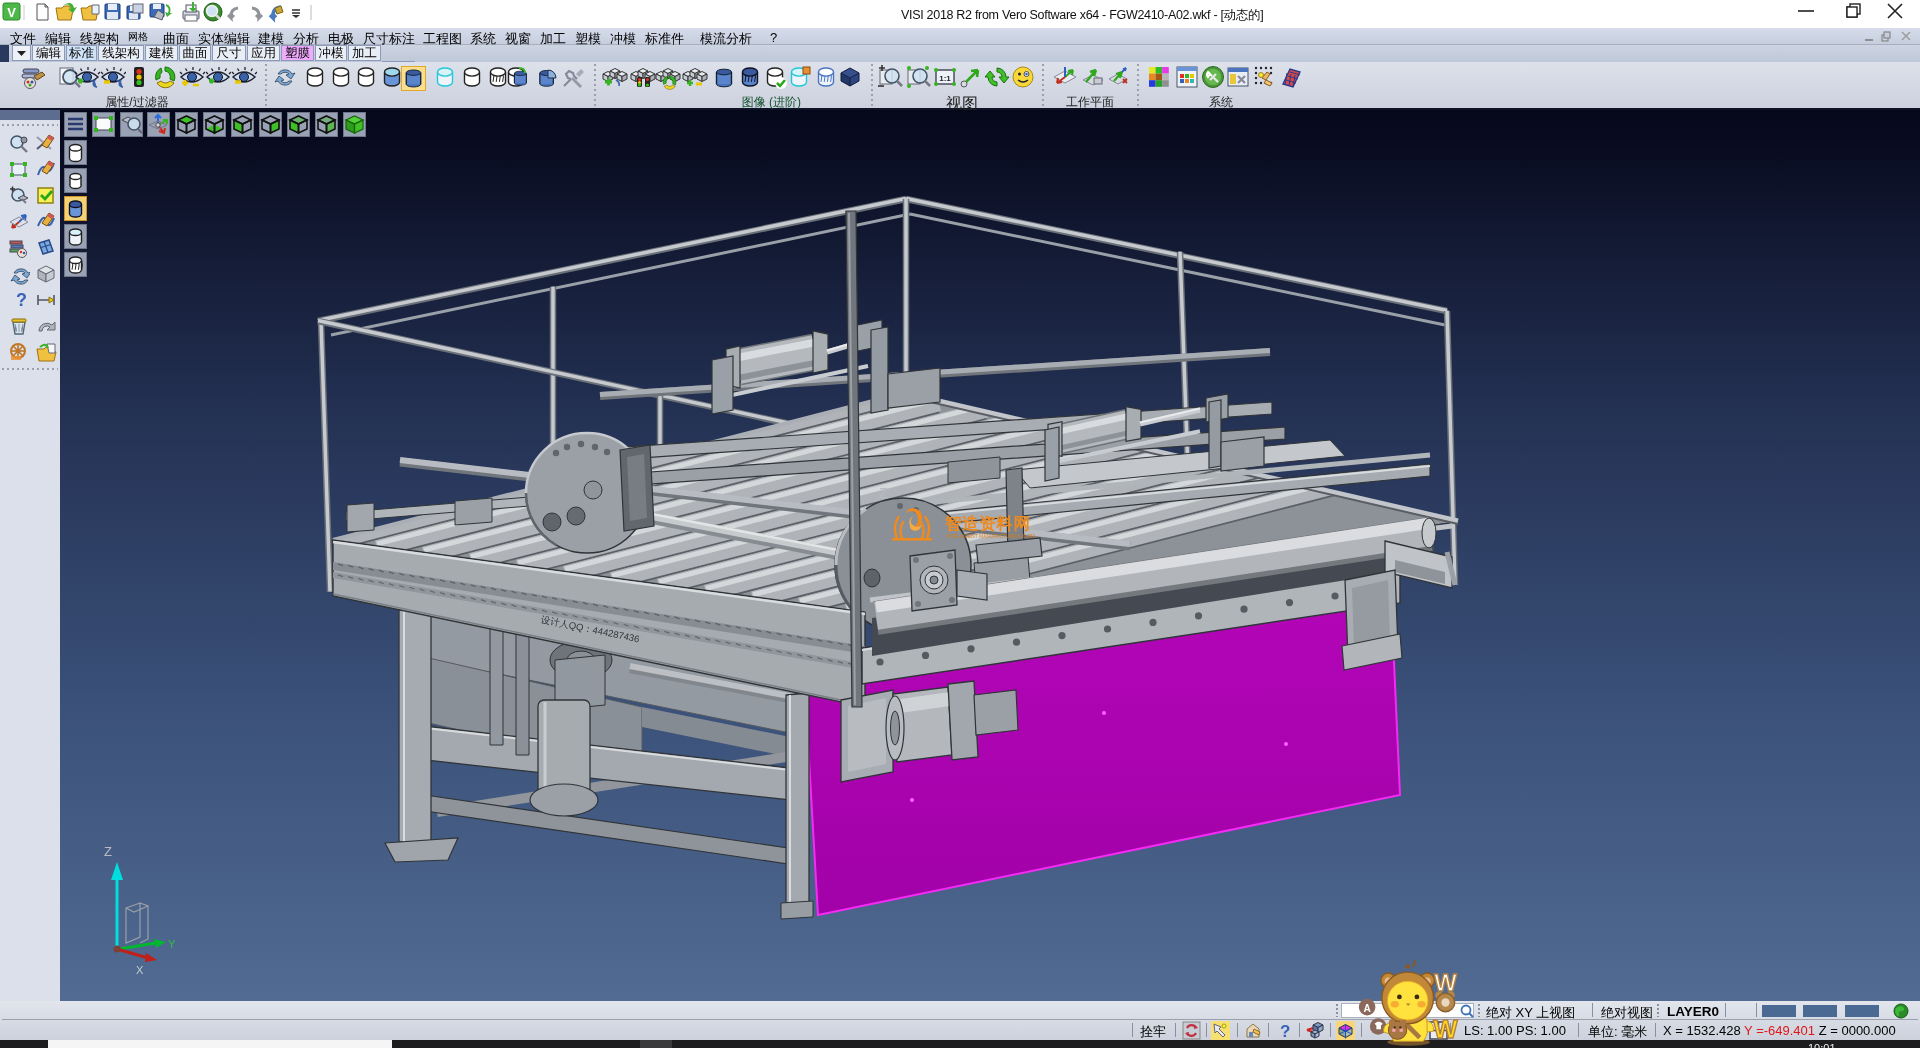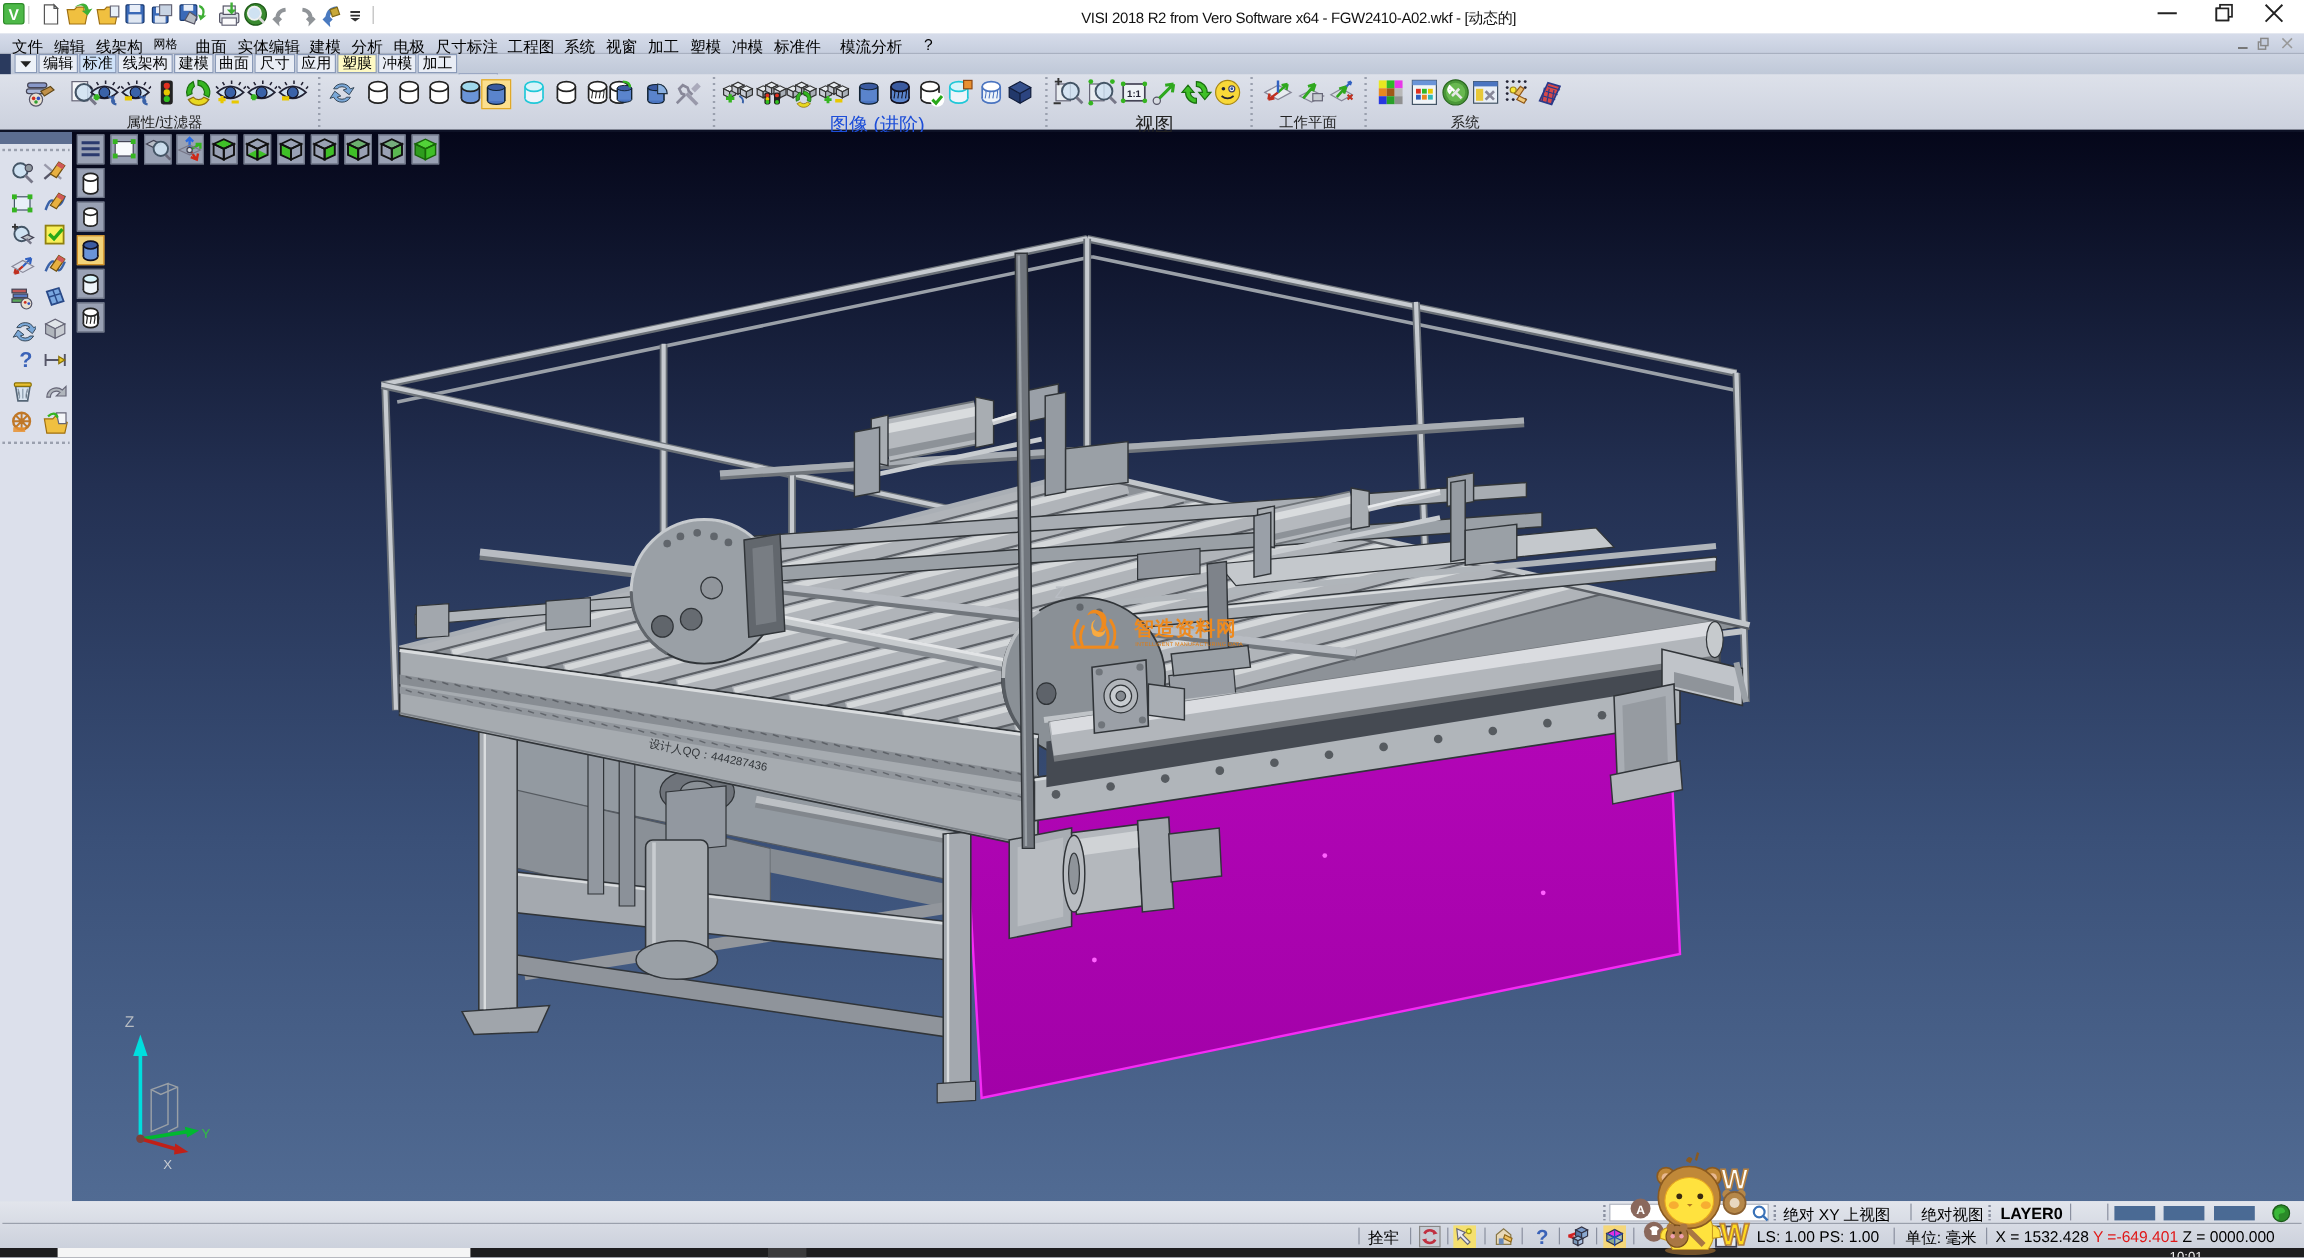--- a/index.html
+++ b/index.html
@@ -94,34 +94,34 @@
 <svg class="abs" style="left:12px;top:45px;" width="19" height="16">
     <path d="M5 6 l4.5 5 4.5 -5z" fill="#222"></path>
   </svg>
 <div class="abs" style="left:32px;top:45px;width:33px;height:16px;background:#e9edf5;border:1px solid #8a9ab8;font-size:12.5px;font-weight:normal;color:#000;text-align:center;line-height:15px;">编辑</div>
 <div class="abs" style="left:66px;top:45px;width:31px;height:16px;background:#cfe2f8;border:1px solid #8a9ab8;font-size:12.5px;font-weight:normal;color:#000;text-align:center;line-height:15px;">标准</div>
 <div class="abs" style="left:98px;top:45px;width:46px;height:16px;background:#e9edf5;border:1px solid #8a9ab8;font-size:12.5px;font-weight:normal;color:#000;text-align:center;line-height:15px;">线架构</div>
 <div class="abs" style="left:145px;top:45px;width:33px;height:16px;background:#e9edf5;border:1px solid #8a9ab8;font-size:12.5px;font-weight:normal;color:#000;text-align:center;line-height:15px;">建模</div>
 <div class="abs" style="left:179px;top:45px;width:32px;height:16px;background:#e9edf5;border:1px solid #8a9ab8;font-size:12.5px;font-weight:normal;color:#000;text-align:center;line-height:15px;">曲面</div>
 <div class="abs" style="left:212px;top:45px;width:34px;height:16px;background:#e9edf5;border:1px solid #8a9ab8;font-size:12.5px;font-weight:normal;color:#000;text-align:center;line-height:15px;">尺寸</div>
 <div class="abs" style="left:247px;top:45px;width:33px;height:16px;background:#e9edf5;border:1px solid #8a9ab8;font-size:12.5px;font-weight:normal;color:#000;text-align:center;line-height:15px;">应用</div>
-<div class="abs" style="left:281px;top:45px;width:33px;height:16px;background:#fef9c3;border:1px solid #8a9ab8;font-size:12.5px;font-weight:normal;color:#000;text-align:center;line-height:15px;">塑膜</div>
+<div class="abs" style="left:281px;top:45px;width:33px;height:16px;background:#f0abfc;border:1px solid #8a9ab8;font-size:12.5px;font-weight:normal;color:#000;text-align:center;line-height:15px;">塑膜</div>
 <div class="abs" style="left:315px;top:45px;width:32px;height:16px;background:#e9edf5;border:1px solid #8a9ab8;font-size:12.5px;font-weight:normal;color:#000;text-align:center;line-height:15px;">冲模</div>
 <div class="abs" style="left:348px;top:45px;width:33px;height:16px;background:#e9edf5;border:1px solid #8a9ab8;font-size:12.5px;font-weight:normal;color:#000;text-align:center;line-height:15px;">加工</div>
 <div class="abs" style="left:382px;top:45px;width:33px;height:16px;background:#e9edf5;border:1px solid #8a9ab8;font-size:12.5px;font-weight:normal;color:#000;text-align:center;line-height:15px;margin-top:16px;">模流</div>
 <div class="abs" style="left:0;top:62px;width:1920px;height:46px;background:linear-gradient(#dde1ea,#ccd1de);"></div>
 <div class="abs" style="left:0;top:108px;width:1920px;height:3px;background:#0e1226;"></div>
 <div class="abs" style="left:265px;top:64px;width:2px;height:42px;background-image:repeating-linear-gradient(#9aa0ae 0 2px,transparent 2px 5px);"></div>
 <div class="abs" style="left:594px;top:64px;width:2px;height:42px;background-image:repeating-linear-gradient(#9aa0ae 0 2px,transparent 2px 5px);"></div>
 <div class="abs" style="left:871px;top:64px;width:2px;height:42px;background-image:repeating-linear-gradient(#9aa0ae 0 2px,transparent 2px 5px);"></div>
 <div class="abs" style="left:1042px;top:64px;width:2px;height:42px;background-image:repeating-linear-gradient(#9aa0ae 0 2px,transparent 2px 5px);"></div>
 <div class="abs" style="left:1137px;top:64px;width:2px;height:42px;background-image:repeating-linear-gradient(#9aa0ae 0 2px,transparent 2px 5px);"></div>
 <div class="abs" style="left:67px;top:94px;width:140px;text-align:center;font-size:12px;color:#222;">属性/过滤器</div>
 <div class="abs" style="left:357px;top:110px;width:140px;text-align:right;font-size:12px;color:#222;">图形</div>
-<div class="abs" style="left:661px;top:94px;width:140px;text-align:center;font-size:16px;color:#1d4ed8;">图像 (进阶)</div>
+<div class="abs" style="left:661px;top:94px;width:140px;text-align:right;font-size:12px;color:#14532d;">图像 (进阶)</div>
 <div class="abs" style="left:892px;top:94px;width:140px;text-align:center;font-size:16px;color:#222;">视图</div>
 <div class="abs" style="left:1020px;top:94px;width:140px;text-align:center;font-size:12px;color:#222;">工作平面</div>
 <div class="abs" style="left:1151px;top:94px;width:140px;text-align:center;font-size:12px;color:#222;">系统</div>
 <svg class="abs" style="left:20px;top:64px;" width="26" height="26" viewBox="0 0 26 26">
     <rect x="3" y="5" width="16" height="4" rx="2" fill="#8898c8" stroke="#445"></rect>
     <rect x="2" y="10" width="16" height="4" rx="2" fill="#aab8d8" stroke="#445"></rect>
     <path d="M14 12 l8 -4 3 3 -8 5z" fill="#c09048" stroke="#604818"></path>
     <circle cx="10" cy="19" r="5.5" fill="#e8e0d0" stroke="#556"></circle>
     <circle cx="8" cy="18" r="1.5" fill="#d03020"></circle>
     <circle cx="12" cy="18" r="1.5" fill="#3050c0"></circle>

